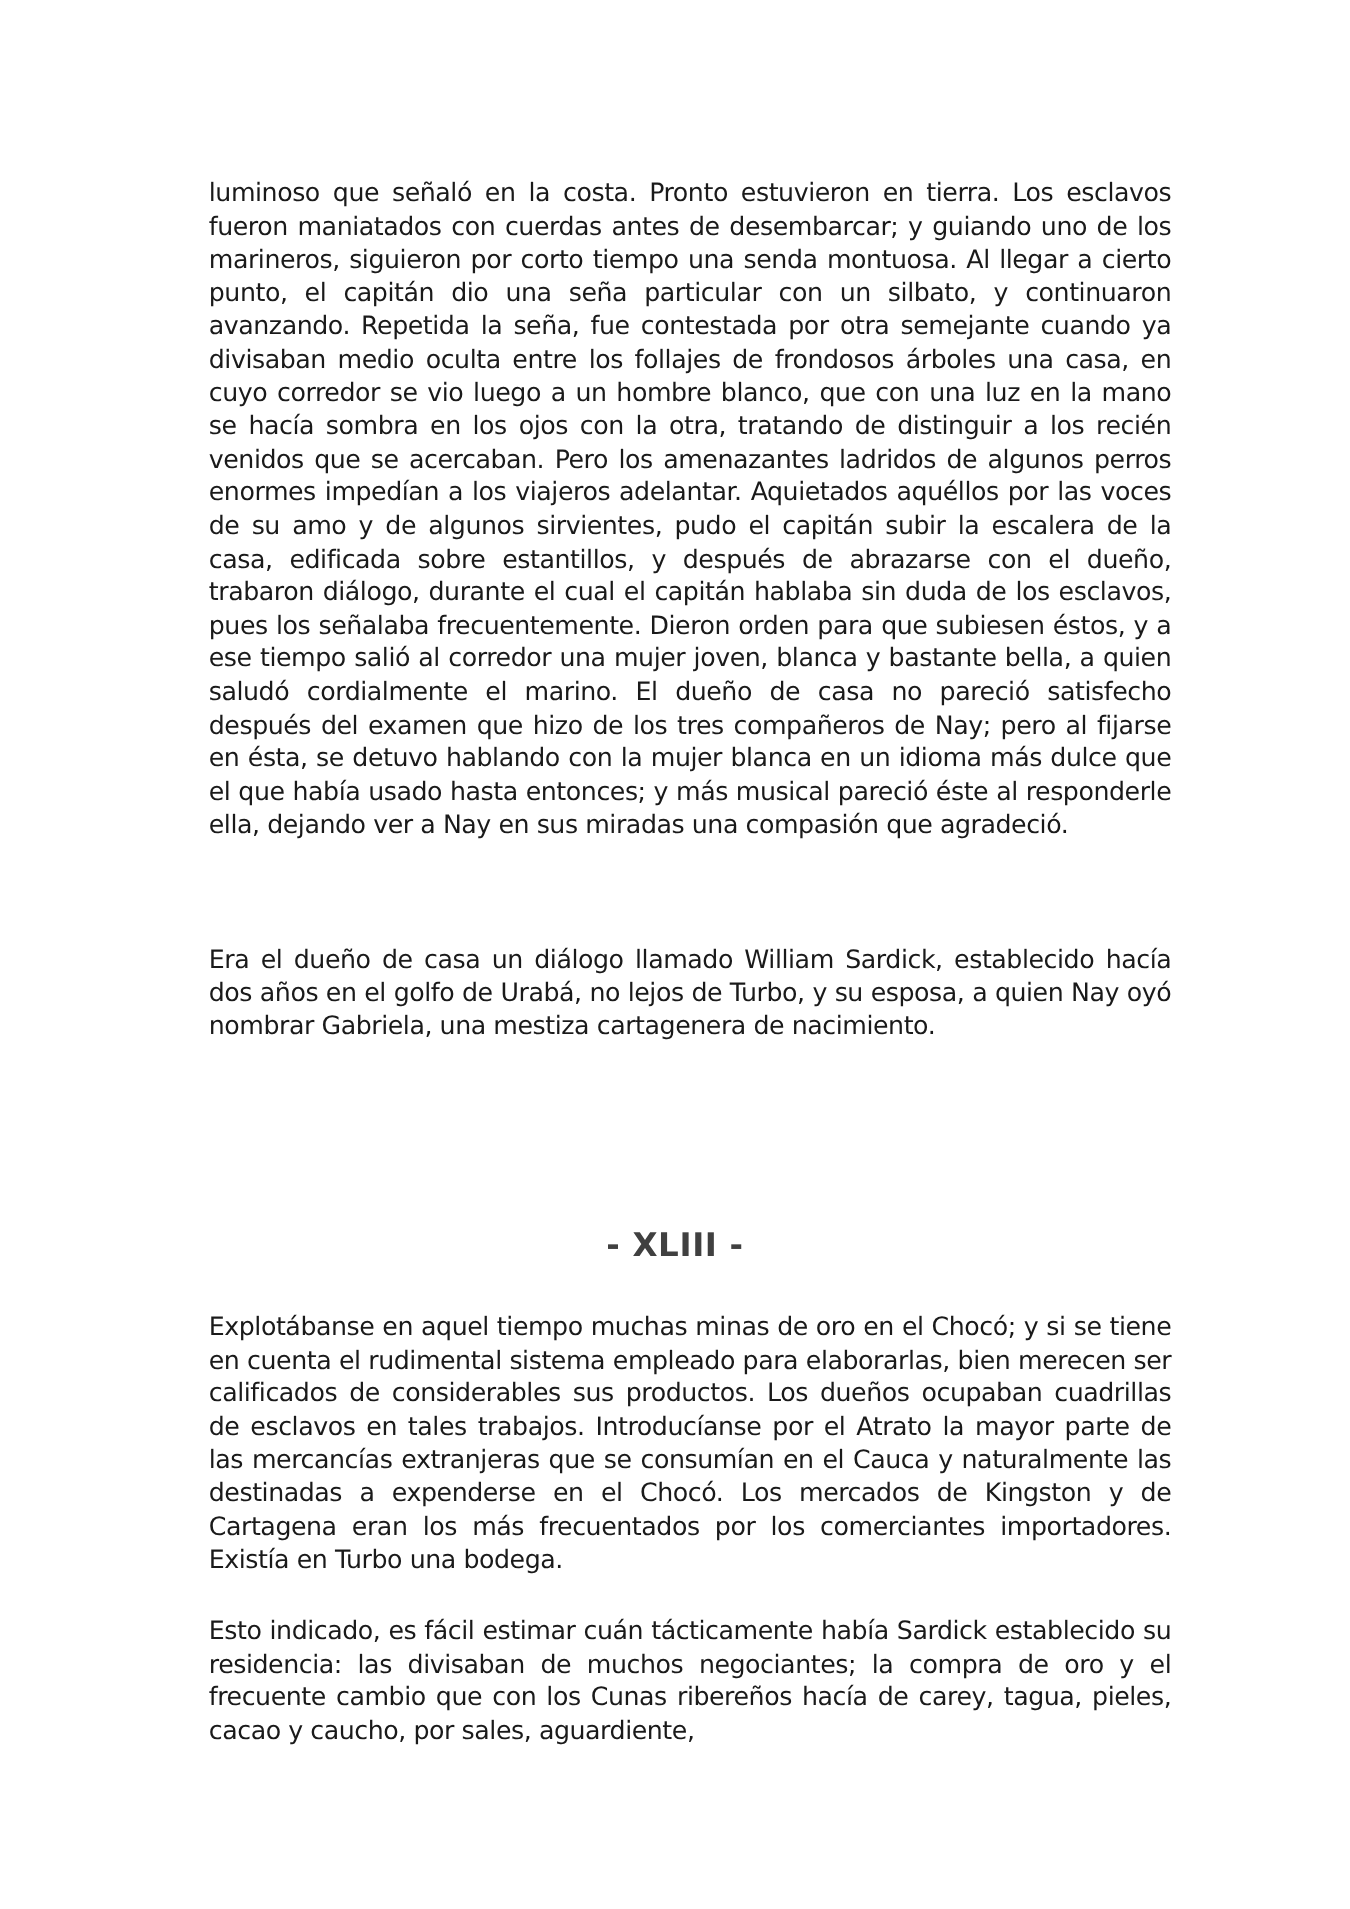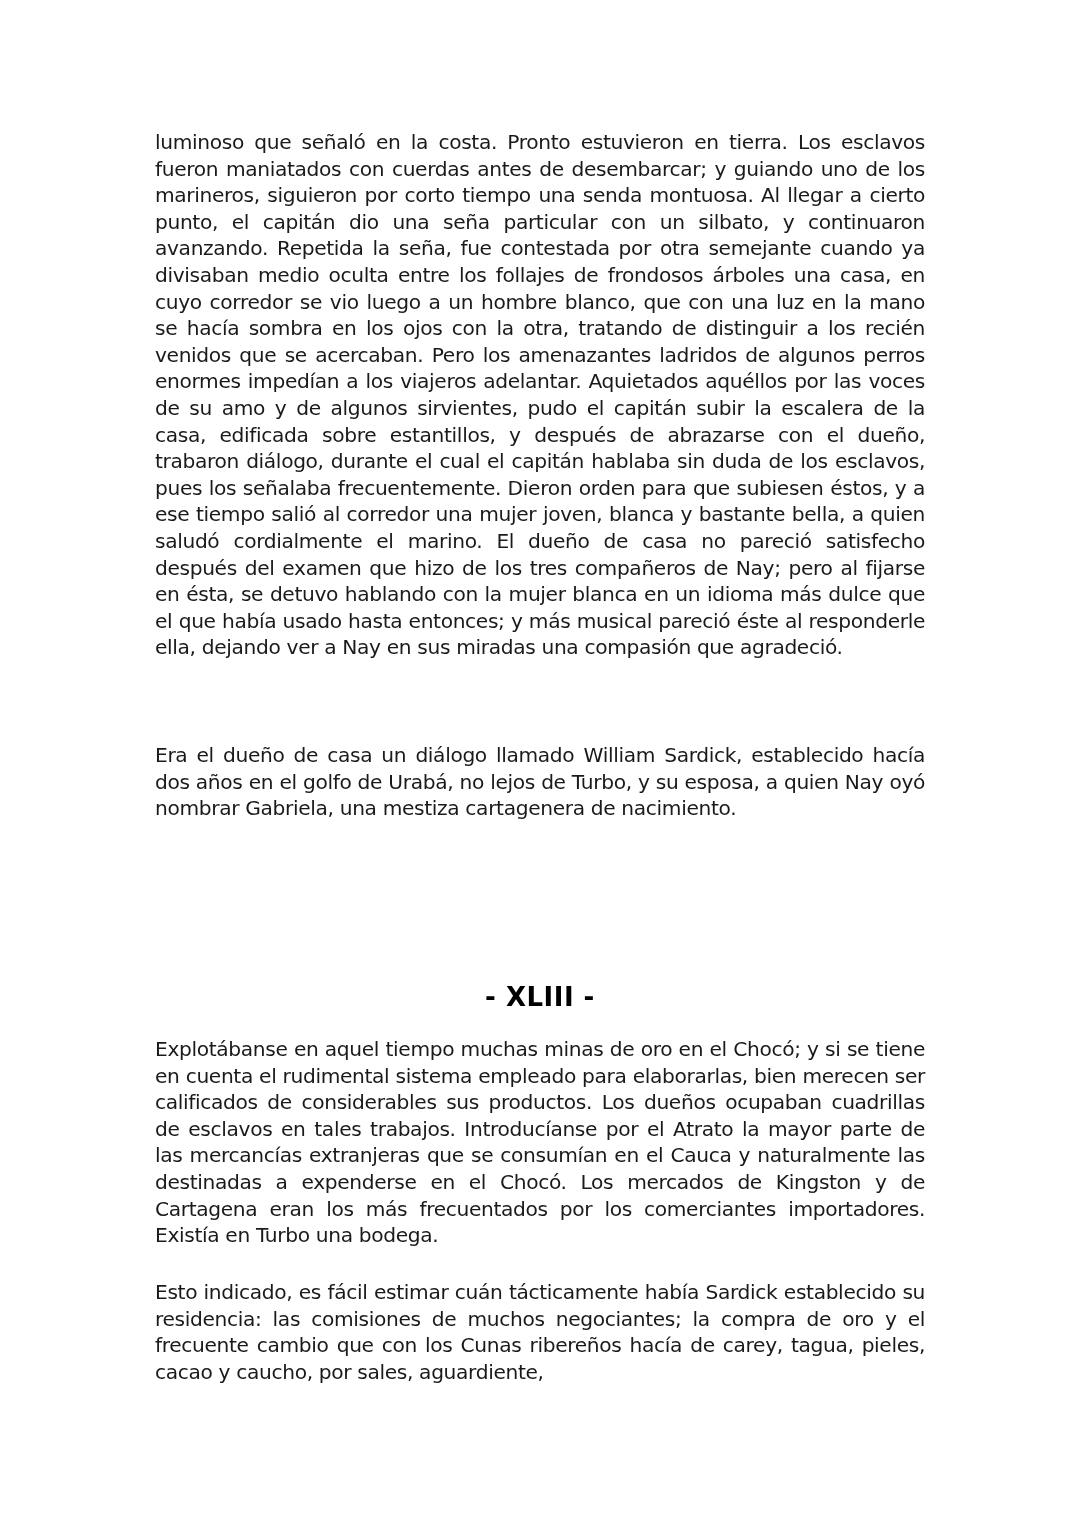--- a/index.html
+++ b/index.html
@@ -18,46 +18,46 @@
     .page {
       position: absolute;
       left: 155px;
       width: 770px;
       top: 0;
     }
     .para {
       position: absolute;
       left: 0;
       width: 770px;
-      margin: 0;
+      margin: 12px;
       font-size: 20.2px;
       line-height: 26.6px;
       text-align: justify;
       letter-spacing: -0.35px;
       word-spacing: 0px;
     }
     #p1 { top: 129px; }
     #p2 { top: 742px; }
     #p3 { top: 1036px; }
     #p4 { top: 1279px; }
     .chapter-heading {
       position: absolute;
       left: 0;
       width: 770px;
       top: 982px;
       margin: 0;
       text-align: center;
       font-size: 26px;
       font-weight: bold;
       letter-spacing: 0.5px;
-      color: #000000;
+      color: #404040;
     }
   </style>
 </head>
 <body>
 
 <div class="page">
   <p id="p1" class="para">luminoso que señaló en la costa. Pronto estuvieron en tierra. Los esclavos fueron maniatados con cuerdas antes de desembarcar; y guiando uno de los marineros, siguieron por corto tiempo una senda montuosa. Al llegar a cierto punto, el capitán dio una seña particular con un silbato, y continuaron avanzando. Repetida la seña, fue contestada por otra semejante cuando ya divisaban medio oculta entre los follajes de frondosos árboles una casa, en cuyo corredor se vio luego a un hombre blanco, que con una luz en la mano se hacía sombra en los ojos con la otra, tratando de distinguir a los recién venidos que se acercaban. Pero los amenazantes ladridos de algunos perros enormes impedían a los viajeros adelantar. Aquietados aquéllos por las voces de su amo y de algunos sirvientes, pudo el capitán subir la escalera de la casa, edificada sobre estantillos, y después de abrazarse con el dueño, trabaron diálogo, durante el cual el capitán hablaba sin duda de los esclavos, pues los señalaba frecuentemente. Dieron orden para que subiesen éstos, y a ese tiempo salió al corredor una mujer joven, blanca y bastante bella, a quien saludó cordialmente el marino. El dueño de casa no pareció satisfecho después del examen que hizo de los tres compañeros de Nay; pero al fijarse en ésta, se detuvo hablando con la mujer blanca en un idioma más dulce que el que había usado hasta entonces; y más musical pareció éste al responderle ella, dejando ver a Nay en sus miradas una compasión que agradeció.</p>
   <p id="p2" class="para">Era el dueño de casa un diálogo llamado William Sardick, establecido hacía dos años en el golfo de Urabá, no lejos de Turbo, y su esposa, a quien Nay oyó nombrar Gabriela, una mestiza cartagenera de nacimiento.</p>
   <h2 class="chapter-heading">- XLIII -</h2>
   <p id="p3" class="para">Explotábanse en aquel tiempo muchas minas de oro en el Chocó; y si se tiene en cuenta el rudimental sistema empleado para elaborarlas, bien merecen ser calificados de considerables sus productos. Los dueños ocupaban cuadrillas de esclavos en tales trabajos. Introducíanse por el Atrato la mayor parte de las mercancías extranjeras que se consumían en el Cauca y naturalmente las destinadas a expenderse en el Chocó. Los mercados de Kingston y de Cartagena eran los más frecuentados por los comerciantes importadores. Existía en Turbo una bodega.</p>
-  <p id="p4" class="para">Esto indicado, es fácil estimar cuán tácticamente había Sardick establecido su residencia: las comisiones de muchos negociantes; la compra de oro y el frecuente cambio que con los Cunas ribereños hacía de carey, tagua, pieles, cacao y caucho, por sales, aguardiente,</p>
+  <p id="p4" class="para">Esto indicado, es fácil estimar cuán tácticamente había Sardick establecido su residencia: las divisaban de muchos negociantes; la compra de oro y el frecuente cambio que con los Cunas ribereños hacía de carey, tagua, pieles, cacao y caucho, por sales, aguardiente,</p>
 </div>
 
 </body></html>

